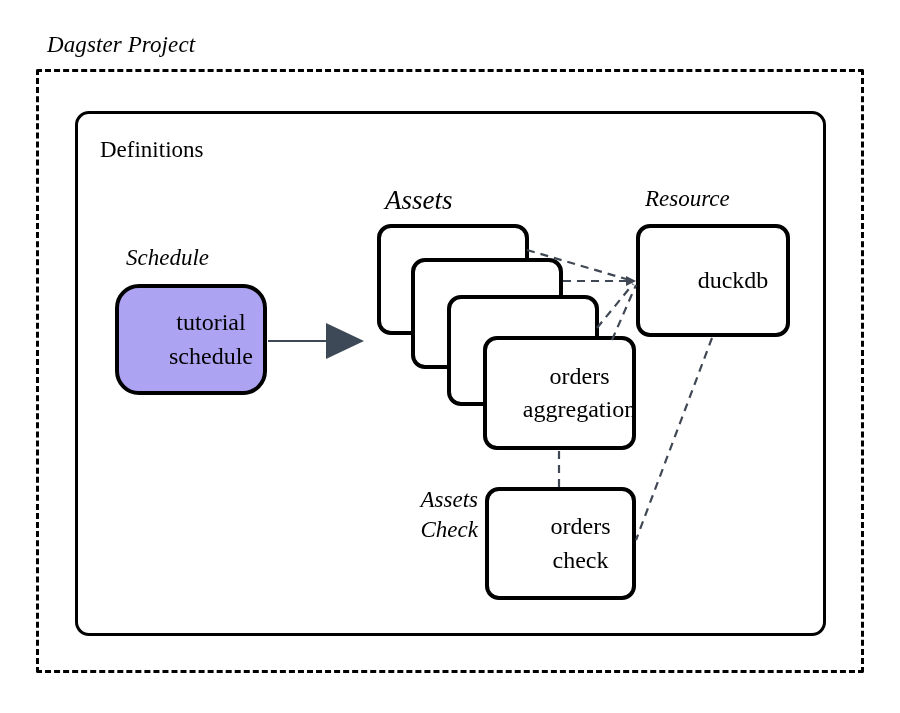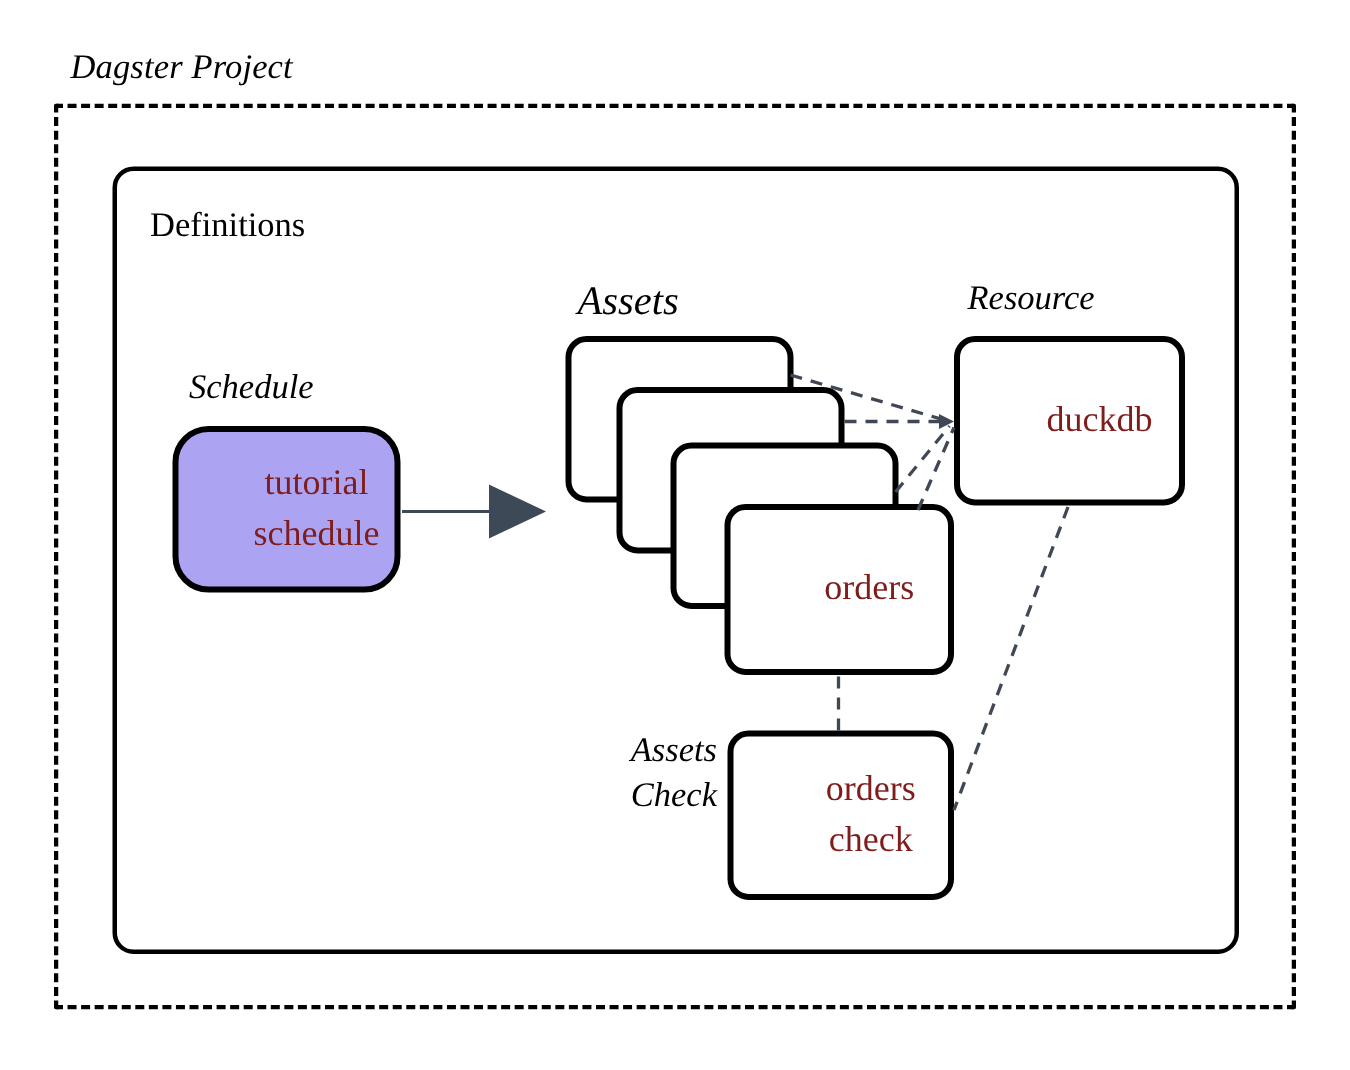--- a/index.html
+++ b/index.html
@@ -95,21 +95,21 @@
     position: absolute;
     box-sizing: border-box;
     border: 4px solid #000000;
     border-radius: 14px;
     background: #ffffff;
     display: flex;
     flex-direction: column;
     align-items: center;
     justify-content: center;
     font-size: 24px;
-    color: #7f1d1d;
+    color: #000000;
     line-height: 1.38;
     text-align: center;
     padding-left: 40px;
   }
   .node span { display: block; white-space: pre; }
 
   #schedule-node {
     left: 115px;
     top: 284px;
     width: 152px;
@@ -174,20 +174,21 @@
   <div class="node" id="schedule-node" style="background: rgb(172, 164, 242); border-radius: 24px;">
     <span>tutorial</span>
     <span>schedule</span>
   </div>
 
   <div class="node" id="asset-card-1"></div>
   <div class="node" id="asset-card-2"></div>
   <div class="node" id="asset-card-3"></div>
   <div class="node" id="asset-card-4">
     <span>orders</span>
+    <span>aggregation</span>
   </div>
 
   <div class="node" id="duckdb-node">
     <span>duckdb</span>
   </div>
 
   <div class="node" id="orders-check-node">
     <span>orders</span>
     <span>check</span>
   </div>

